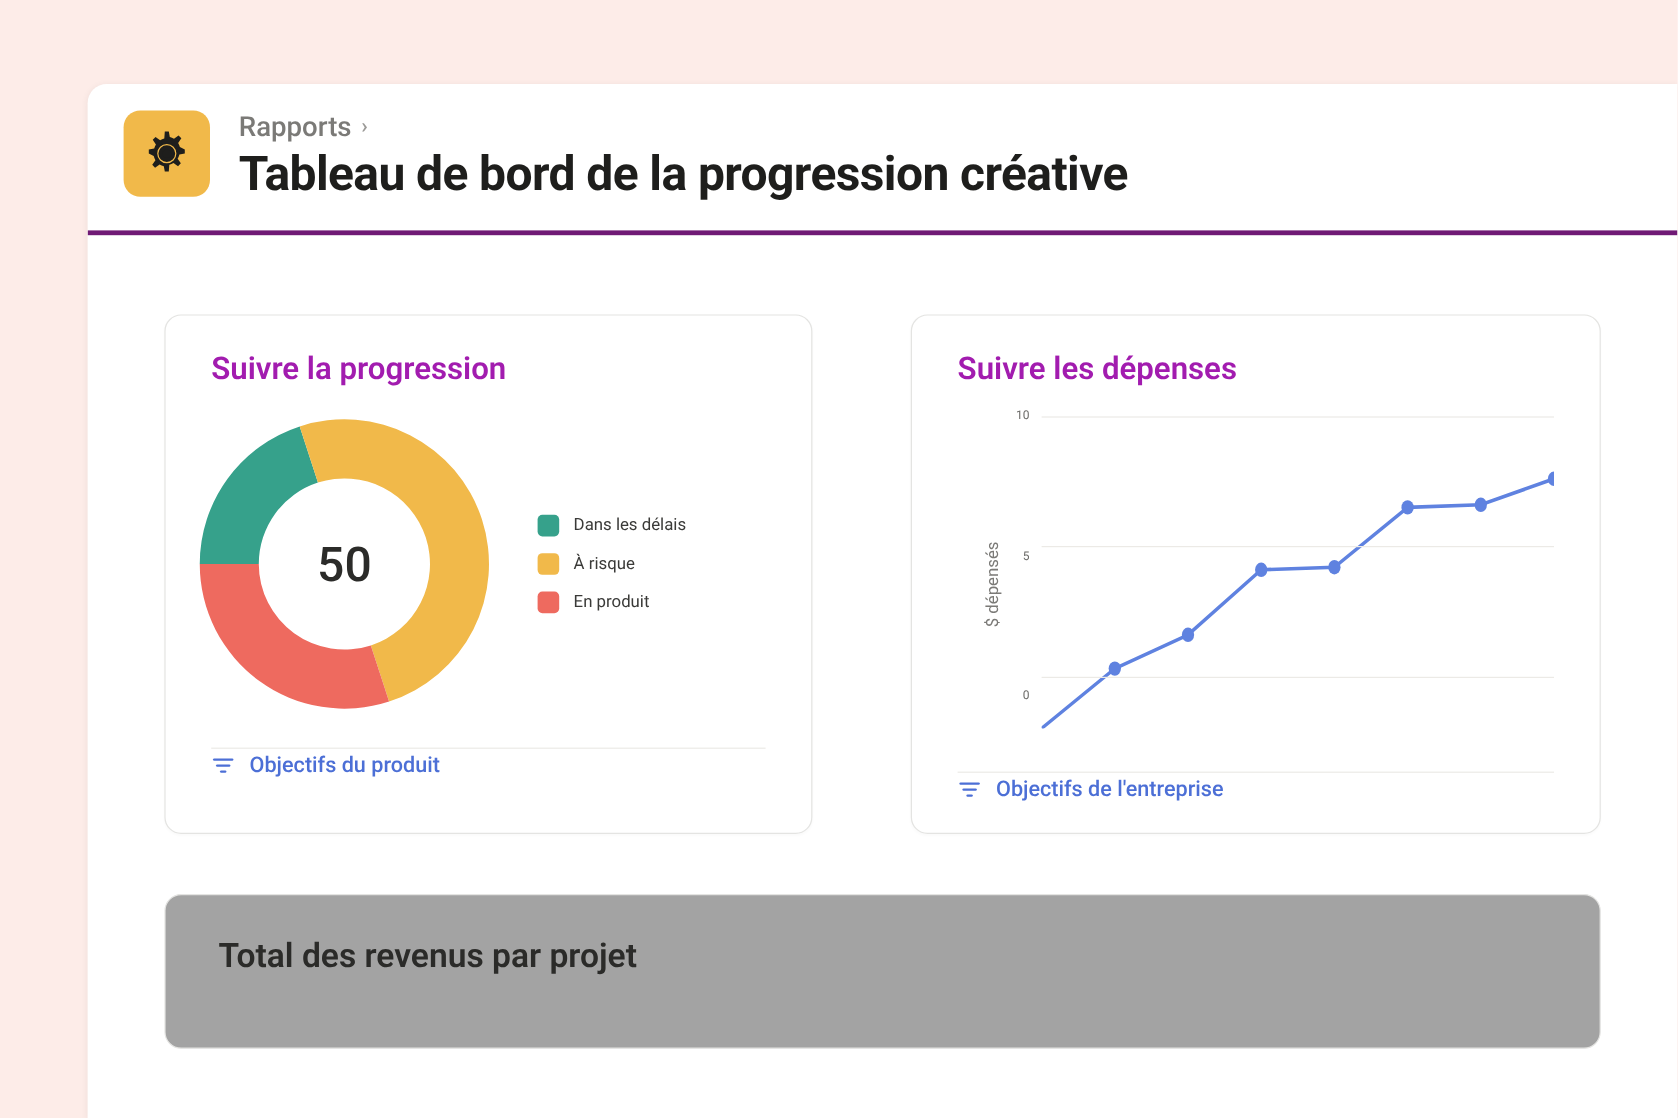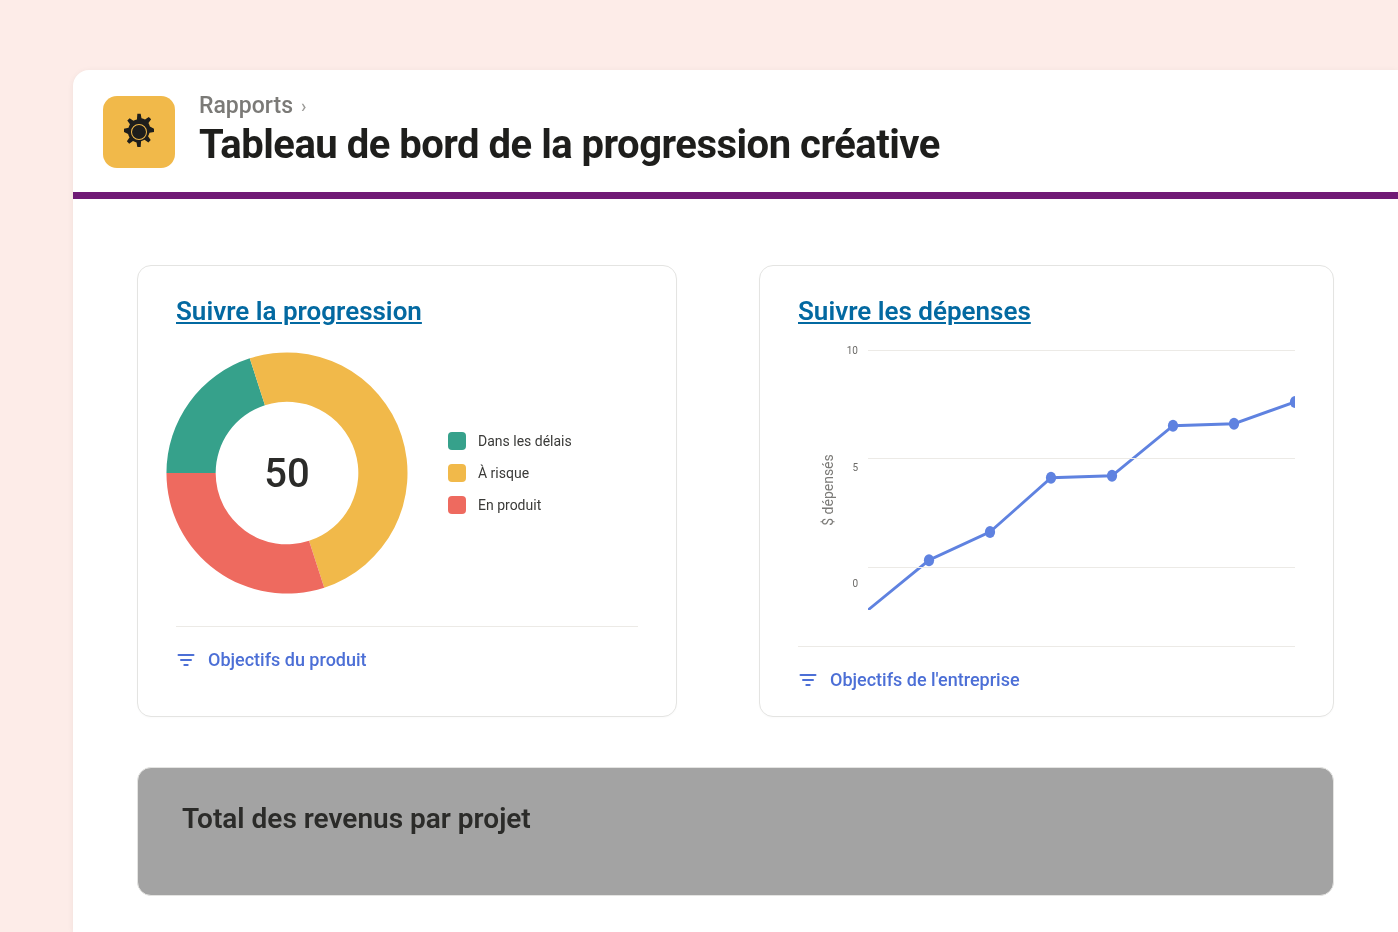--- a/index.html
+++ b/index.html
@@ -22,24 +22,24 @@
     top: 70px;
     right: 0;
     bottom: 0;
     background: #fff;
     border-top-left-radius: 16px;
     box-shadow: 0 1px 6px rgba(0,0,0,.06);
     overflow: hidden;
   }
   .header {
     display: flex;
-    align-items: flex-end;
+    align-items: flex-start;
     gap: 24px;
     padding: 22px 30px 24px 30px;
-    border-bottom: 7px solid #701a75;
+    border-bottom: 4px solid #701a75;
   }
   .header-icon {
     width: 72px; height: 72px;
     border-radius: 14px;
     background: #f1b94a;
     display: flex; align-items: center; justify-content: center;
     flex-shrink: 0;
   }
   .header-icon svg { width: 40px; height: 40px; }
   .breadcrumb {
@@ -70,23 +70,22 @@
     padding: 30px 38px 26px 38px;
     flex: 1;
     min-width: 0;
     box-shadow: 0 1px 2px rgba(0,0,0,.02);
   }
   .card-a { width: 540px; flex: 0 0 540px; }
   .card-b { flex: 1; margin-left: 32px; }
   .card-title {
     font-size: 26px;
     font-weight: 600;
-    color: #0369a1;
+    color: #a21caf;
     margin-bottom: 24px;
-    text-decoration: underline;
   }
   .donut-wrap {
     display: flex;
     align-items: center;
     gap: 38px;
     margin-top: 16px;
     margin-bottom: 30px;
     margin-left: -12px;
   }
   .donut {
@@ -95,21 +94,21 @@
   .donut svg { width: 100%; height: 100%; transform: rotate(-180deg); }
   .donut-center {
     position: absolute; inset: 0; display: flex; align-items: center; justify-content: center;
     font-size: 40px; font-weight: 500; color: #2b2b29;
   }
   .legend { display: flex; flex-direction: column; gap: 14px; }
   .legend-item { display: flex; align-items: center; gap: 12px; font-size: 14px; color: #3a3a38;}
   .swatch { width: 18px; height: 18px; border-radius: 4px; flex-shrink: 0;}
   .card-footer {
     border-top: 1px solid #eceae6;
-    padding-top: 22px;
+    padding-top: 3px;
     margin-top: 4px;
     display: flex; align-items: center; gap: 12px;
     color: #4c6fd6;
     font-size: 18px;
     font-weight: 500;
   }
   .filter-icon { width: 20px; height: 20px; display: inline-flex; }
   .line-wrap {
     position: relative;
     height: 280px;

